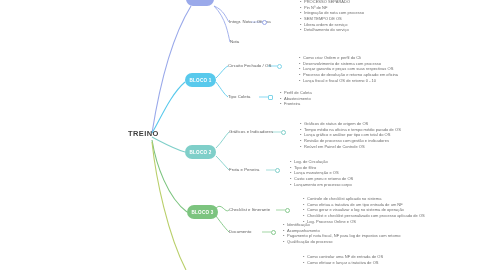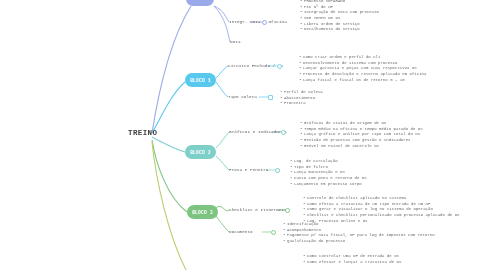--- a/index.html
+++ b/index.html
@@ -1,18 +1,18 @@
 <!DOCTYPE html>
 <html><head>
 <meta charset="utf-8">
 <style>
   html,body{margin:0;padding:0;background:#ffffff;}
   body{width:486px;height:270px;position:relative;overflow:hidden;
        font-family:"Liberation Sans",sans-serif;color:#4a4a4a;}
-  #canvas{position:absolute;inset:0;width:486px;height:270px;font-family:Liberation Mono, monospace;}
+  #canvas{position:absolute;inset:0;width:486px;height:270px;}
   svg.links{position:absolute;left:0;top:0;width:486px;height:270px;pointer-events:none;}
 
   .root-label{position:absolute;font-size:7.5px;font-weight:bold;letter-spacing:.4px;
               color:#3f3f3f;white-space:nowrap;}
 
   .pill{position:absolute;border-radius:7px;height:14px;display:flex;align-items:center;
         justify-content:center;color:#ffffff;font-size:4.6px;font-weight:bold;
         letter-spacing:.2px;white-space:nowrap;padding:0 5px;box-sizing:border-box;}
 
   .subnode{position:absolute;font-size:4.3px;color:#5b5b5b;white-space:nowrap;

